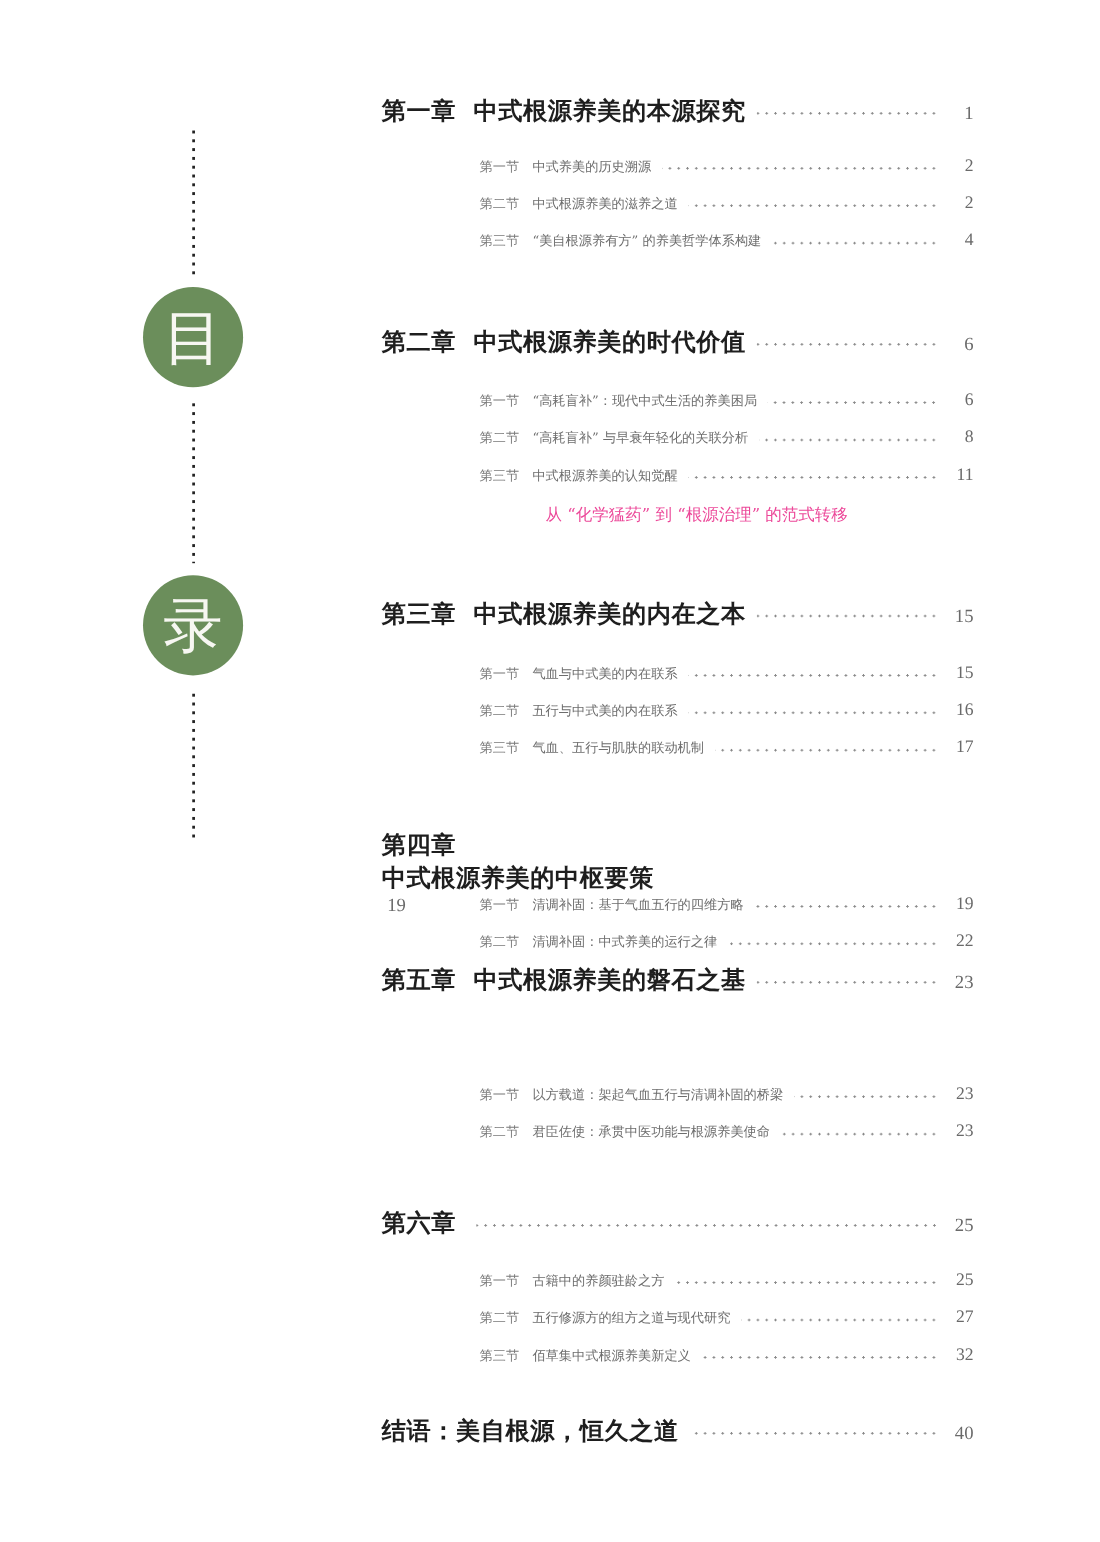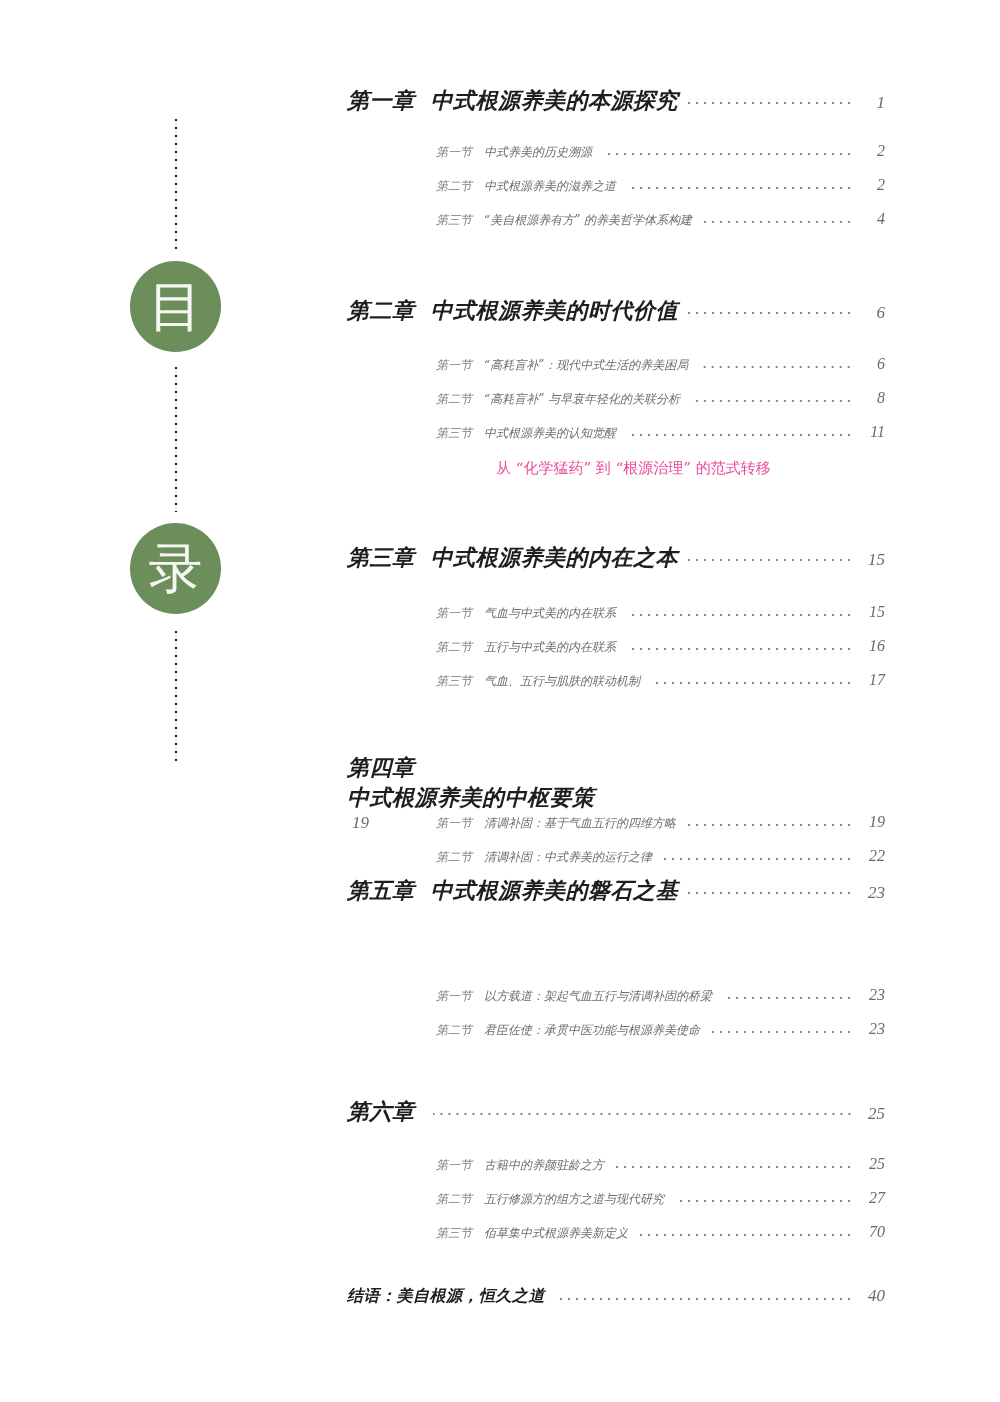--- a/index.html
+++ b/index.html
@@ -12,40 +12,40 @@
     position:absolute; left:174px; width:4px;
     background-image: radial-gradient(circle, #222 1.3px, transparent 1.6px);
     background-size: 4px 8px; background-repeat: repeat-y;
   }
   .circle {
     position:absolute; left:130px; width:91px; height:91px; border-radius:50%;
     background:#6b8e5b; color:#f7f7f2; display:flex; align-items:center; justify-content:center;
     font-family:"DejaVu Serif", "Liberation Serif", serif; font-size:54px; line-height:1;
   }
   .toc { position:absolute; left:347px; top:0; width:540px; }
-  .entry { position:absolute; left:0; width:538px; display:flex; align-items:baseline;font-style:italic; }
+  .entry { position:absolute; left:0; width:538px; display:flex; align-items:baseline; }
   .chapter .title {
     font-family:"DejaVu Sans", "Liberation Sans", sans-serif; font-weight:bold;
     font-size:22px; color:#1e1e1e; white-space:nowrap; letter-spacing:0.5px;
   }
   .chapter .num { font-size:17px; color:#6a6a6a; }
   .section { left:89px; width:449px; }
   .section .label, .section .title {
     font-size:12px; color:#6d6d6d; white-space:nowrap;
   }
   .section .label { margin-right:12px; color:#7a7a7a; }
   .section .num { font-size:16px; color:#6a6a6a; }
   .leader {
     flex:1; margin:0 10px; height:4px; align-self:center; position:relative; top:2px;
     background-image: radial-gradient(circle, #888 0.9px, transparent 1.2px);
     background-size: 8px 4px; background-repeat: repeat-x; background-position: right center;
   }
   .num { min-width:22px; text-align:right; font-family:"Liberation Serif", "DejaVu Serif", serif; }
   .cont { position:absolute; left:149px; font-size:15px; color:#ec4899; white-space:nowrap; }
-  .concl .title { font-size:16px; }
+  .concl .title { font-size:22px; }
 </style>
 </head>
 <body>
 
 <div class="side">
   <div class="dotline" style="top:116px;height:134px;"></div>
   <div class="circle" style="top:261px;">
     <span>目</span>
   </div>
   <div class="dotline" style="top:364px;height:148px;"></div>
@@ -185,21 +185,21 @@
   <div class="entry section" style="top:1189px;">
     <span class="label">第二节</span>
     <span class="title">五行修源方的组方之道与现代研究</span>
     <span class="leader"></span>
     <span class="num">27</span>
   </div>
   <div class="entry section" style="top:1223px;">
     <span class="label">第三节</span>
     <span class="title">佰草集中式根源养美新定义</span>
     <span class="leader"></span>
-    <span class="num">70</span>
+    <span class="num">32</span>
   </div>
 
   <div class="entry chapter concl" style="top:1286px;">
     <span class="title">结语：美自根源，恒久之道</span>
     <span class="leader"></span>
     <span class="num">40</span>
   </div>
 </div>
 
 </body></html>

